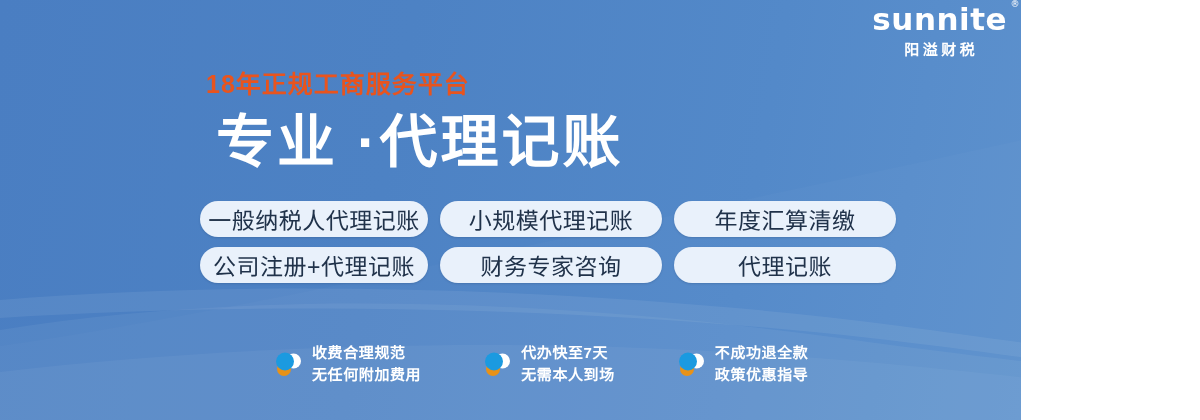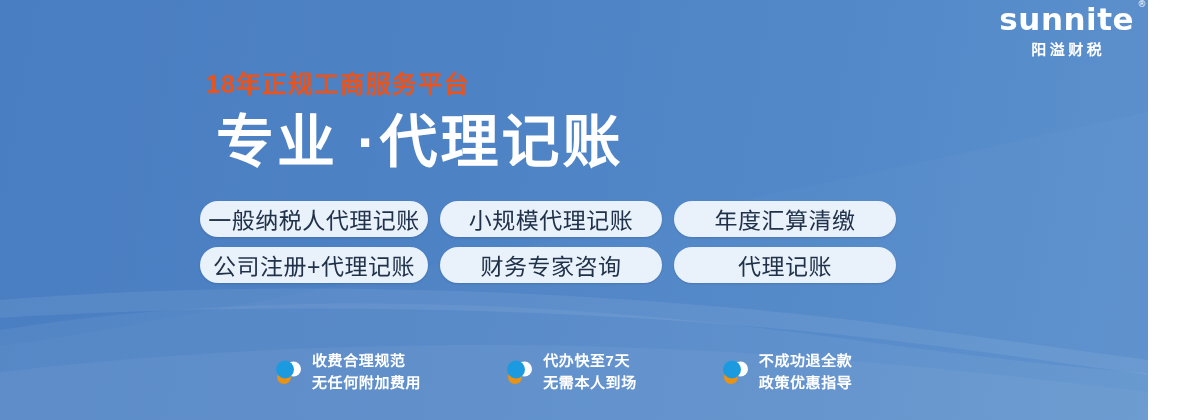--- a/index.html
+++ b/index.html
@@ -7,25 +7,26 @@
     margin: 0;
     padding: 0;
     background: #ffffff;
   }
   body {
     font-family: "Liberation Sans", "DejaVu Sans", sans-serif;
   }
 
   .banner {
     position: relative;
-    width: 1148px;
+    width: 1008px;
     height: 420px;
     overflow: hidden;
     background: #4d82c4;
     background: linear-gradient(100deg, #4a7ec2 0%, #4d82c4 38%, #5389c9 72%, #5d91cd 100%);
+    padding-left: 13px;
   }
 
   
   .wave-layer {
     position: absolute;
     inset: 0;
     pointer-events: none;
   }
   .wave-layer svg { display: block; width: 1200px; height: 420px; }
 
@@ -120,24 +121,24 @@
     cursor: pointer;
   }
   .pill.w1 { width: 228px; }
   .pill.w2 { width: 222px; }
   .pill.w3 { width: 222px; }
 
   
   .features {
     position: absolute;
     left: 274px;
-    top: 350px;
+    top: 342px;
     display: flex;
     align-items: flex-start;
-    gap: 84px;
+    gap: 62px;
   }
   .feature {
     display: flex;
     align-items: center;
     gap: 10px;
   }
   .feature-icon {
     width: 28px;
     height: 30px;
     flex: 0 0 28px;

